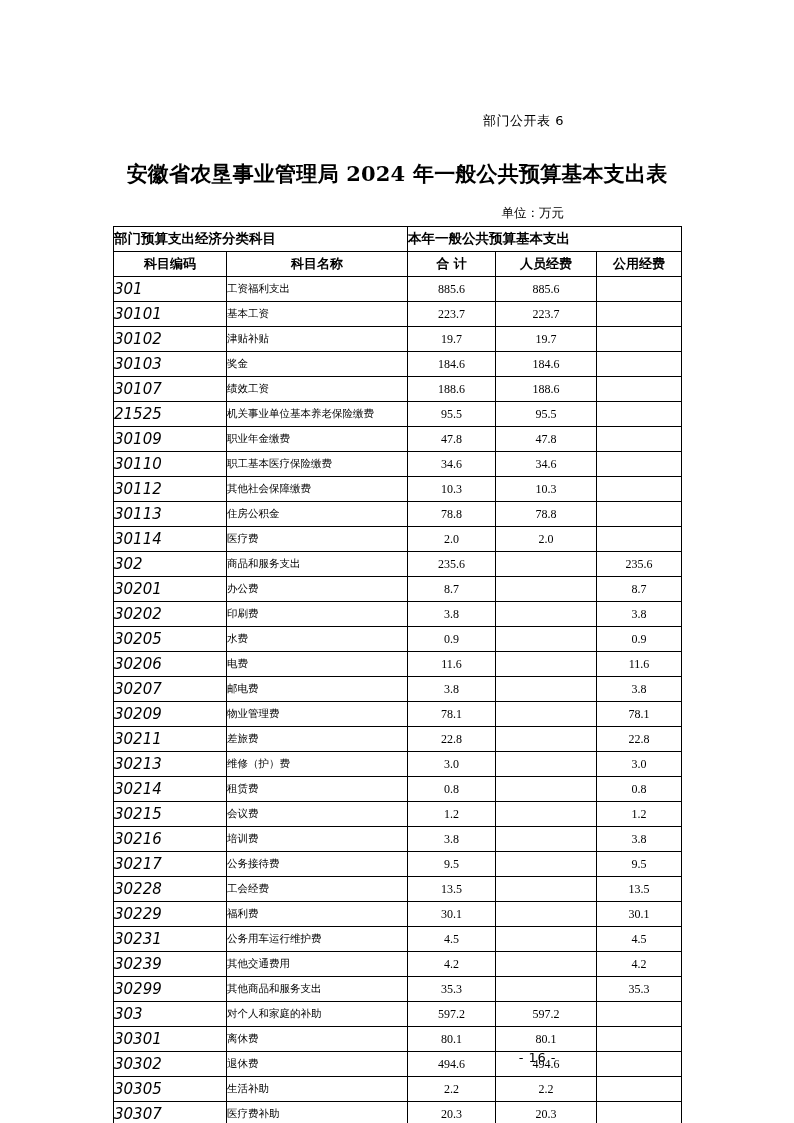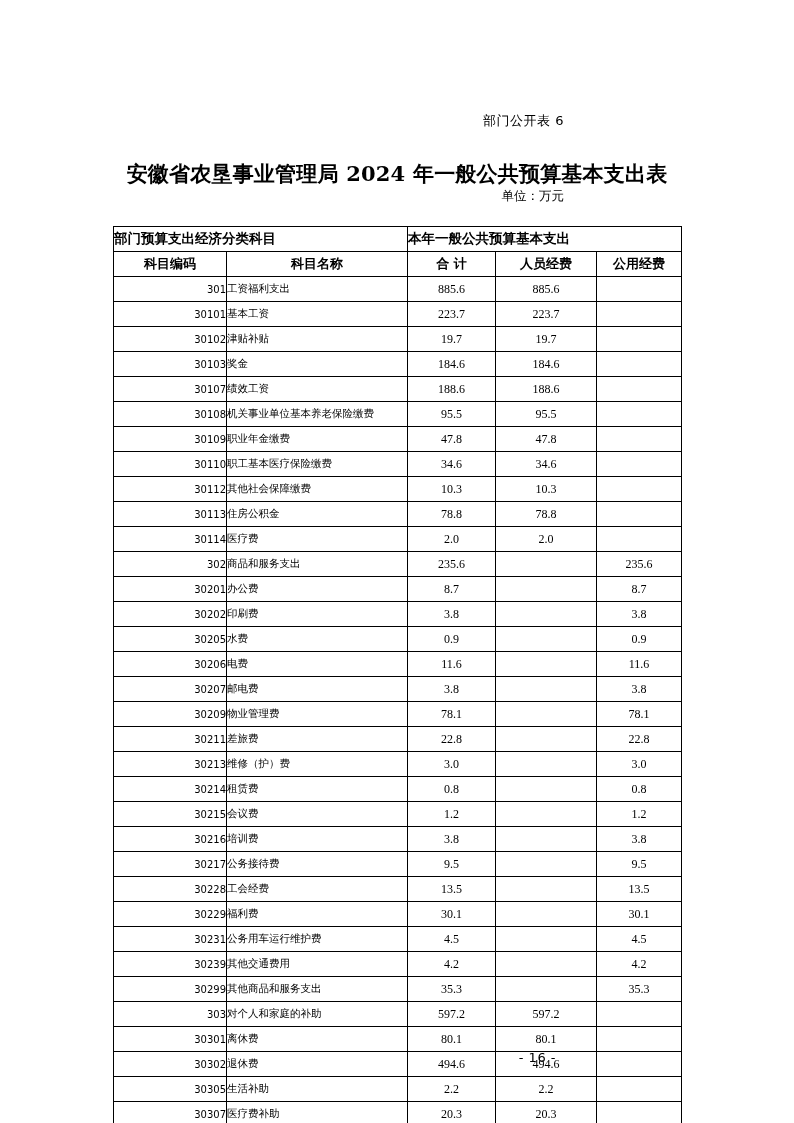--- a/index.html
+++ b/index.html
@@ -37,21 +37,21 @@
     left: 0;
     width: 794px;
     text-align: center;
     font-size: 21px;
     font-weight: bold;
     font-family: "DejaVu Serif", "Liberation Serif", serif;
     letter-spacing: 0.2px;
   }
   .unit-line {
     position: absolute;
-    top: 188px;
+    top: 205px;
     right: 124px;
     font-size: 12.5px;
     font-family: "DejaVu Sans", "Liberation Sans", sans-serif;
   }
   table.budget {
     position: absolute;
     top: 226px;
     left: 113px;
     width: 568px;
     border-collapse: collapse;
@@ -73,23 +73,24 @@
   }
   th.subhead {
     font-weight: bold;
     text-align: center;
     font-size: 13px;
     font-family: "DejaVu Serif", "Liberation Serif", serif;
     height: 25px;
   }
   td.code {
     padding-left: 7px;
-    font-size: 10px;
-    font-family: "DejaVu Sans", "Liberation Sans", sans-serif;
-    text-align: right;
+    font-size: 15px;
+    font-family: "DejaVu Sans", "Liberation Sans", sans-serif;
+    text-align: left;
+    font-style: italic;
   }
   td.name {
     padding-left: 9px;
     font-size: 10.5px;
     font-family: "DejaVu Sans", "Liberation Sans", sans-serif;
     text-align: left;
   }
   td.num {
     text-align: center;
     font-size: 12px;
@@ -172,21 +173,21 @@
           <td class="num"></td>
         </tr>
         <tr>
           <td class="code">30107</td>
           <td class="name">绩效工资</td>
           <td class="num">188.6</td>
           <td class="num">188.6</td>
           <td class="num"></td>
         </tr>
         <tr>
-          <td class="code">30108</td>
+          <td class="code">21525</td>
           <td class="name">机关事业单位基本养老保险缴费</td>
           <td class="num">95.5</td>
           <td class="num">95.5</td>
           <td class="num"></td>
         </tr>
         <tr>
           <td class="code">30109</td>
           <td class="name">职业年金缴费</td>
           <td class="num">47.8</td>
           <td class="num">47.8</td>

